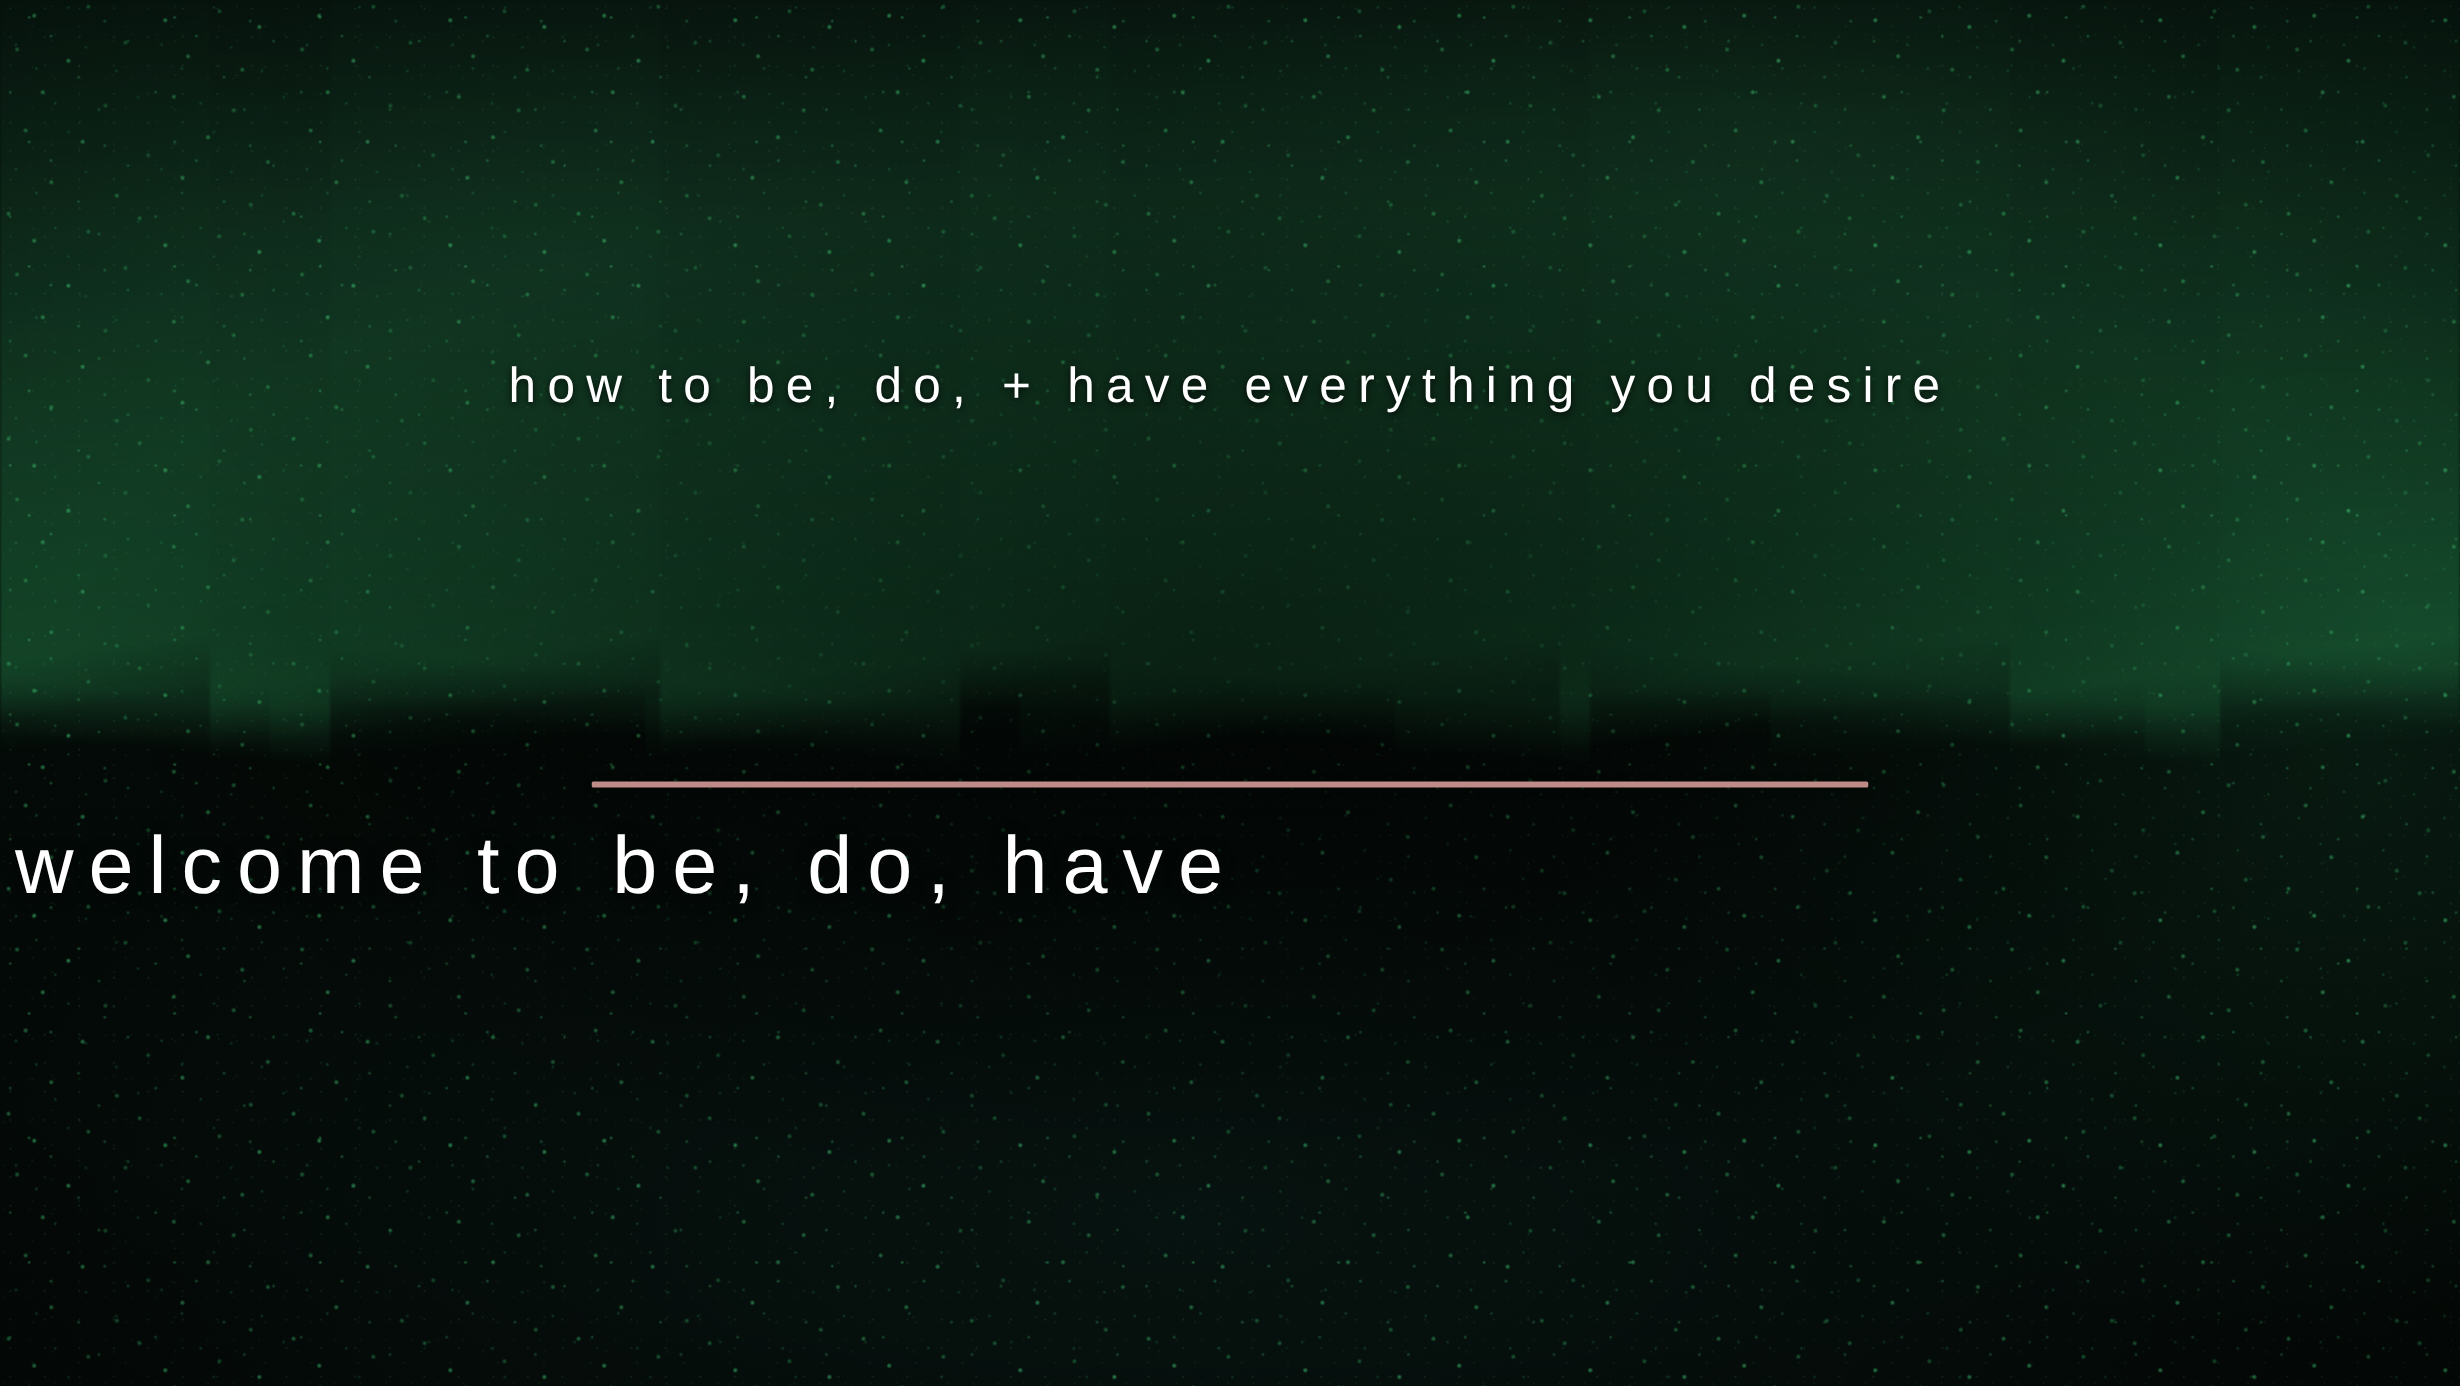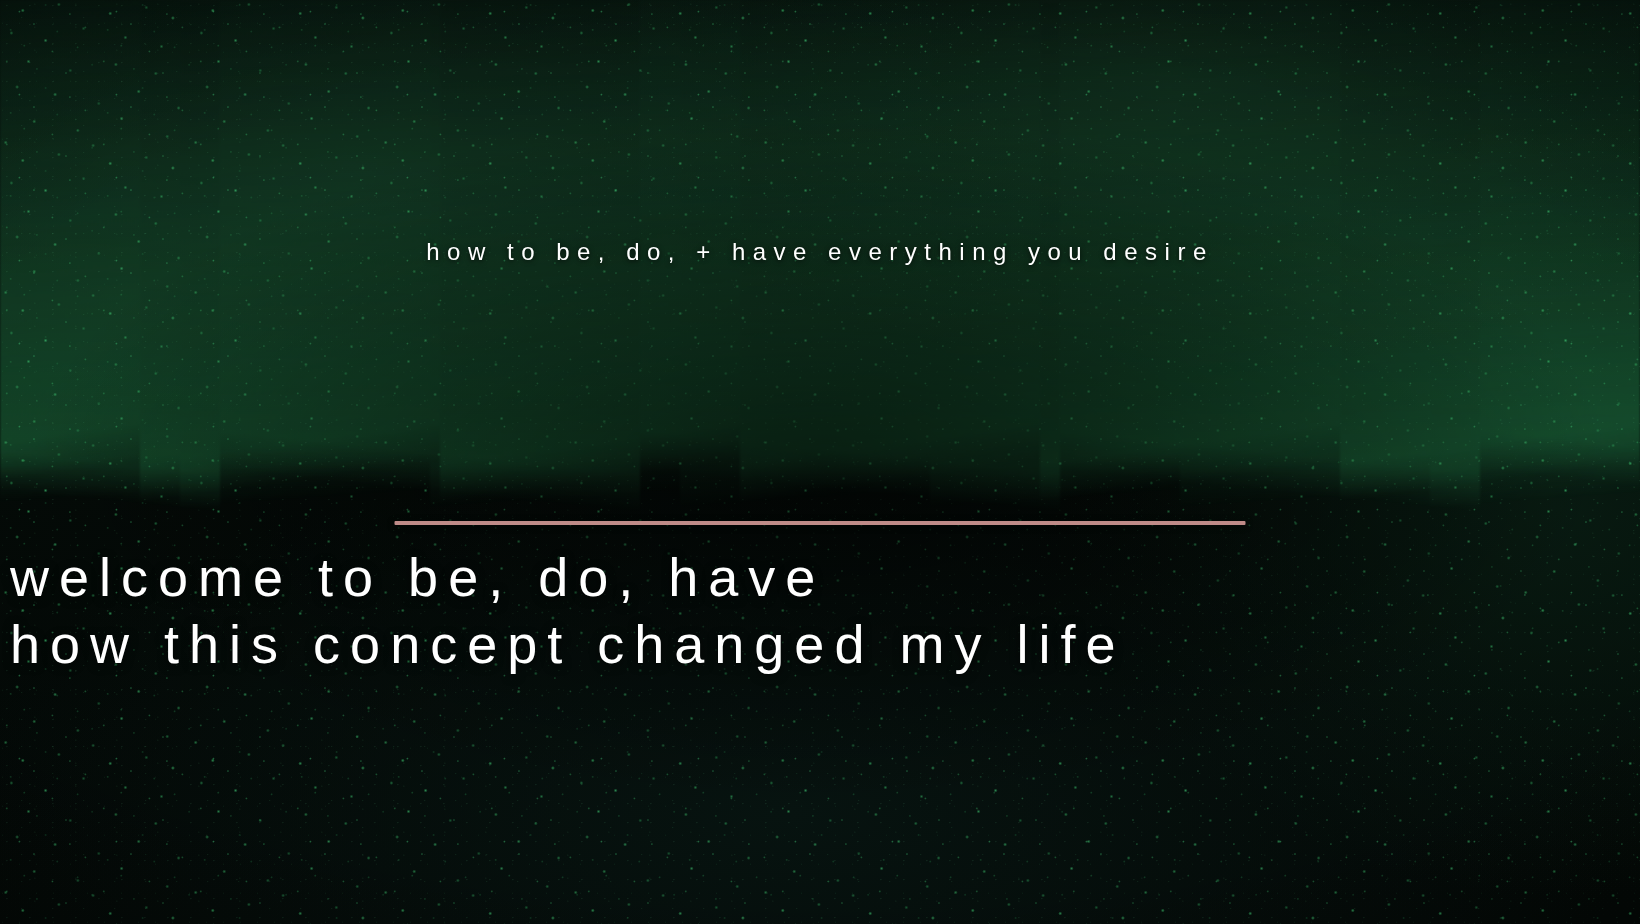--- a/index.html
+++ b/index.html
@@ -129,21 +129,21 @@
     align-items: center;
   }
 
   .tagline {
     position: absolute;
     top: 238px;
     left: 0;
     right: 0;
     text-align: center;
     color: #ffffff;
-    font-size: 24px;
+    font-size: 33px;
     font-weight: 300;
     letter-spacing: 7.5px;
     white-space: nowrap;
     text-shadow: 0 1px 5px rgba(0,0,0,.75);
   }
 
   .title {
     position: absolute;
     top: 330px;
     left: 0;
@@ -201,16 +201,15 @@
 
   <div class="content">
 
     <div class="tagline">how to be, do, + have everything you desire</div>
 
 
     <div class="divider"></div>
 
     <div class="subtitle subtitle-1">welcome to be, do, have</div>
 
-    <div class="subtitle subtitle-2">how this concept changed my life</div>
 
   </div>
 </div>
 
 </body></html>

